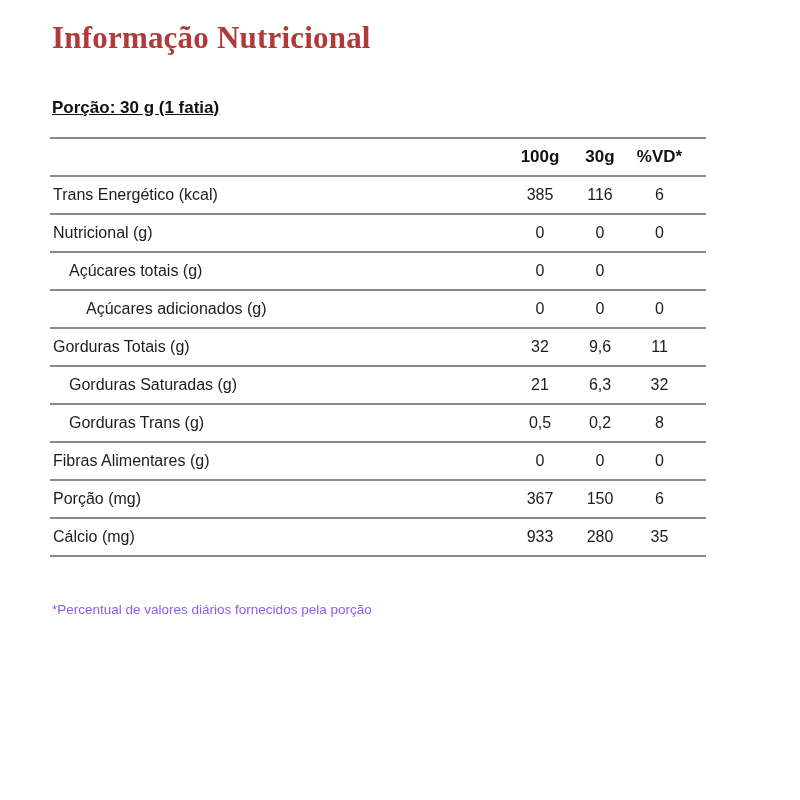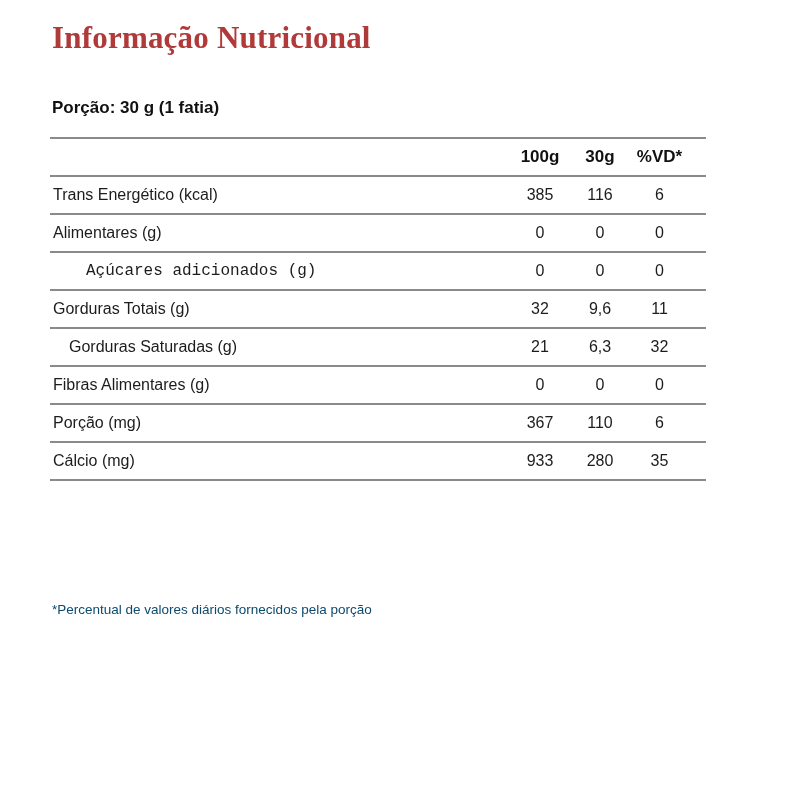--- a/index.html
+++ b/index.html
@@ -27,20 +27,21 @@
     letter-spacing: 0.2px;
     color: var(--title-color, #b03a3a);
   }
   .serving {
     position: absolute;
     left: 52px;
     top: 98px;
     font-weight: 700;
     font-size: 17px;
     color: #111111;
+    text-decoration: underline;
   }
   table.nutrition {
     position: absolute;
     left: 50px;
     top: 137px;
     width: 656px;
     border-collapse: collapse;
     table-layout: fixed;
   }
   col.col-label { width: 455px; }
@@ -60,32 +61,32 @@
     text-align: center;
     color: #111111;
   }
   th.label-head { text-align: left; }
   td.label {
     text-align: left;
     font-size: 16px;
     padding-left: 3px;
   }
   td.label.indent-1 { padding-left: 19px; }
-  td.label.indent-2 { padding-left: 36px; font-family: Liberation Mono, monospace; }
+  td.label.indent-2 { padding-left: 36px; }
   td.num {
     text-align: center;
     font-size: 16px;
   }
   th.c2, td.num.c2 { padding-right: 12px; }
   .footnote {
     position: absolute;
     left: 52px;
     top: 602px;
     font-size: 13.5px;
-    color: #0c4a6e;
+    color: #8b5cf6;
   }
 </style>
 </head>
 <body>
 
 <div class="page">
 
   <h1 class="title">Informação Nutricional</h1>
 
   <div class="serving">Porção: 30 g (1 fatia)</div>
@@ -106,53 +107,65 @@
       </tr>
     </thead>
     <tbody>
         <tr>
           <td class="label indent-0">Trans Energético (kcal)</td>
           <td class="num c0">385</td>
           <td class="num c1">116</td>
           <td class="num c2">6</td>
         </tr>
         <tr>
-          <td class="label indent-0">Alimentares (g)</td>
+          <td class="label indent-0">Nutricional (g)</td>
           <td class="num c0">0</td>
           <td class="num c1">0</td>
           <td class="num c2">0</td>
+        </tr>
+        <tr>
+          <td class="label indent-1">Açúcares totais (g)</td>
+          <td class="num c0">0</td>
+          <td class="num c1">0</td>
+          <td class="num c2"></td>
         </tr>
         <tr>
           <td class="label indent-2">Açúcares adicionados (g)</td>
           <td class="num c0">0</td>
           <td class="num c1">0</td>
           <td class="num c2">0</td>
         </tr>
         <tr>
           <td class="label indent-0">Gorduras Totais (g)</td>
           <td class="num c0">32</td>
           <td class="num c1">9,6</td>
           <td class="num c2">11</td>
         </tr>
         <tr>
           <td class="label indent-1">Gorduras Saturadas (g)</td>
           <td class="num c0">21</td>
           <td class="num c1">6,3</td>
           <td class="num c2">32</td>
         </tr>
         <tr>
+          <td class="label indent-1">Gorduras Trans (g)</td>
+          <td class="num c0">0,5</td>
+          <td class="num c1">0,2</td>
+          <td class="num c2">8</td>
+        </tr>
+        <tr>
           <td class="label indent-0">Fibras Alimentares (g)</td>
           <td class="num c0">0</td>
           <td class="num c1">0</td>
           <td class="num c2">0</td>
         </tr>
         <tr>
           <td class="label indent-0">Porção (mg)</td>
           <td class="num c0">367</td>
-          <td class="num c1">110</td>
+          <td class="num c1">150</td>
           <td class="num c2">6</td>
         </tr>
         <tr>
           <td class="label indent-0">Cálcio (mg)</td>
           <td class="num c0">933</td>
           <td class="num c1">280</td>
           <td class="num c2">35</td>
         </tr>
       </tbody>
   </table>

